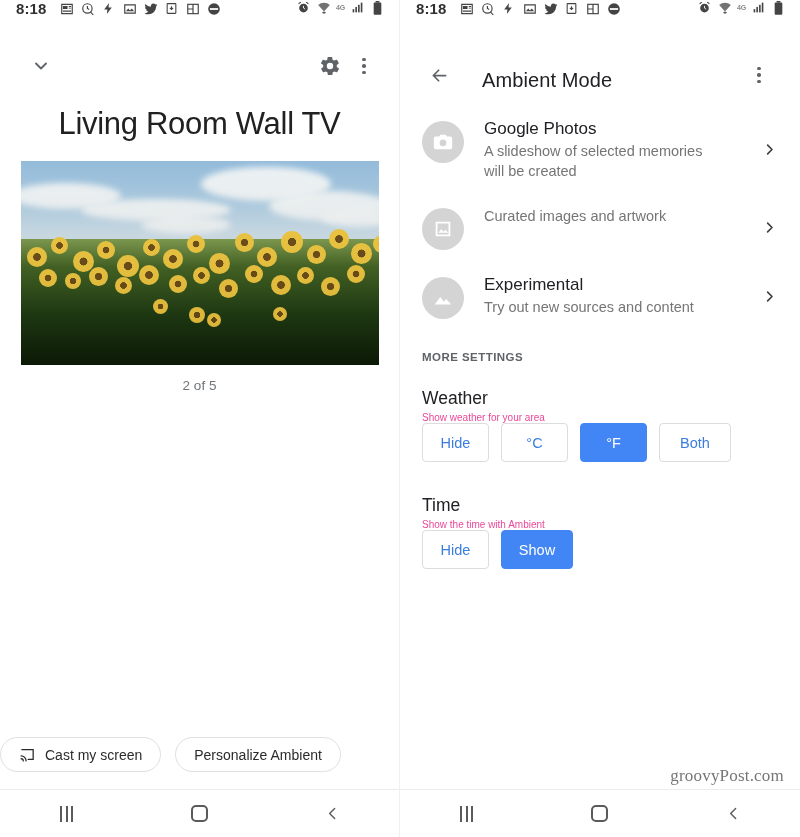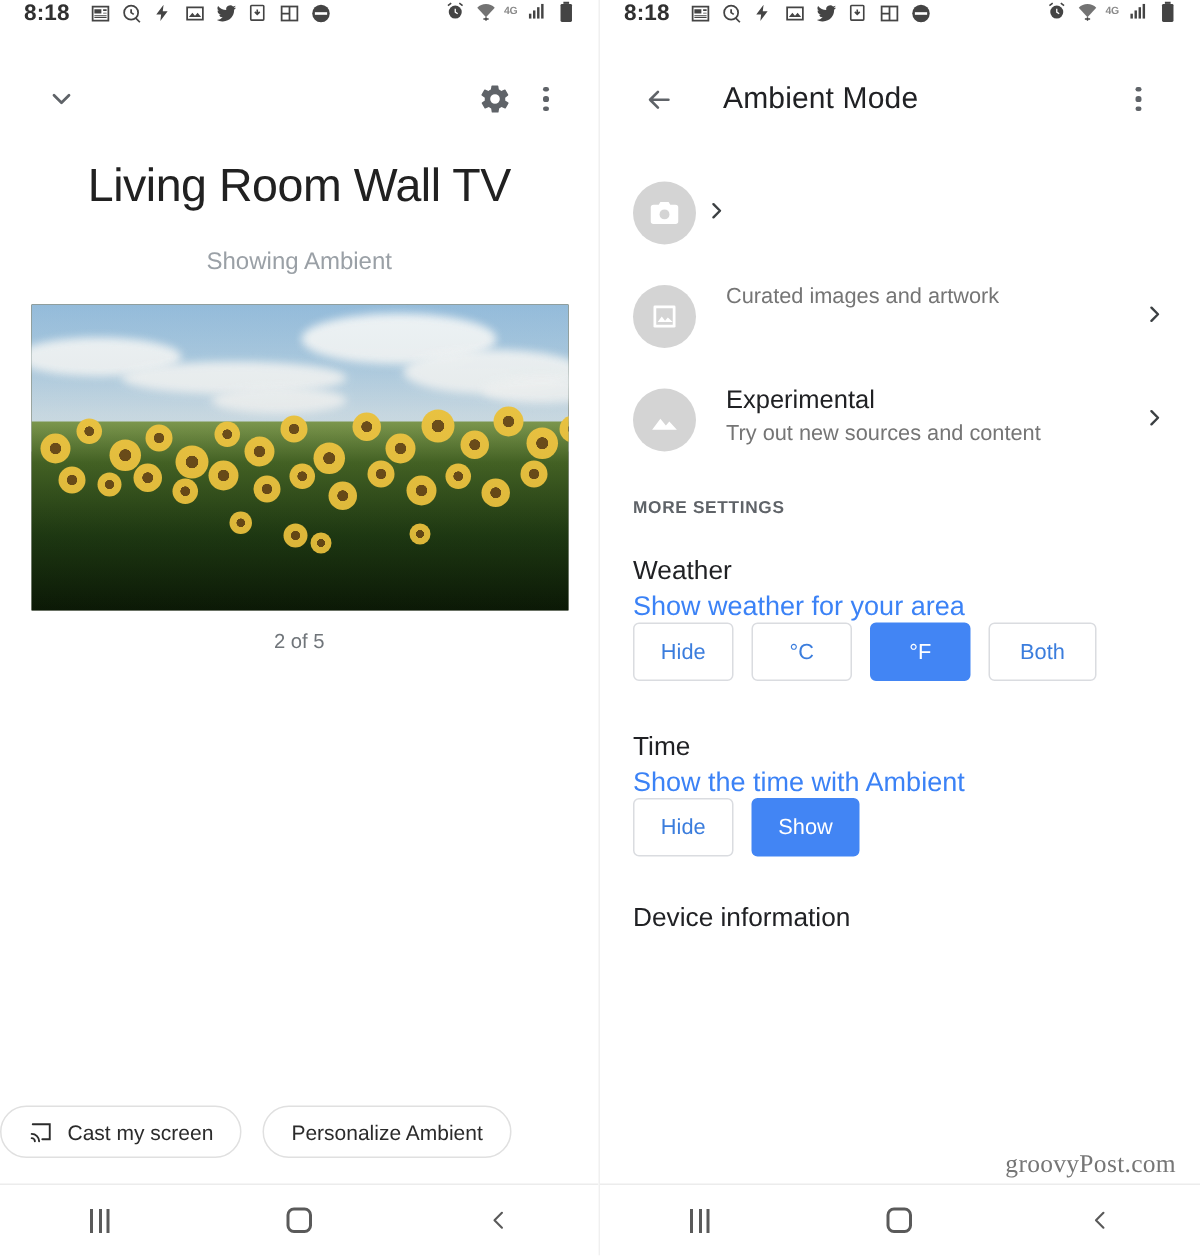--- a/index.html
+++ b/index.html
@@ -191,21 +191,21 @@
   .nav-recents i { width: 2px; height: 16px; background: #5a5a5a; display: block; }
   .nav-home {
     width: 17px; height: 17px;
     border: 2px solid #5a5a5a;
     border-radius: 5px;
   }
 
   
   .rp-topbar {
     height: 52px;
-    display: flex; align-items: center;
+    display: flex; align-items: flex-end;
     padding: 0 24px 0 22px;
     gap: 14px;
   }
   .rp-title {
     font-size: 20px;
     color: #202124;
     font-weight: 500;
     letter-spacing: .1px;
     flex: 1;
     margin-left: 12px;
@@ -257,22 +257,22 @@
     align-self: center;
   }
 
   .setting-block { padding: 0 22px; }
   .setting-title {
     font-size: 17.5px;
     color: #202124;
     margin-top: 2px;
   }
   .setting-sub {
-    font-size: 18px;
-    color: #3b82f6;
+    font-size: 10px;
+    color: #ec4899;
     margin-top: 3px;
   }
   .choice-row {
     display: flex;
     gap: 12px;
   }
   .choice {
     min-width: 67px;
     height: 39px;
     border: 1px solid #dadce0;
@@ -415,21 +415,20 @@
       <div class="icon-btn">
         <span class="dots">
             <i></i>
             <i></i>
             <i></i>
           </span>
       </div>
     </div>
 
     <div class="device-title">Living Room Wall TV</div>
-    <div class="device-status">Showing Ambient</div>
 
     <div class="photo-wrap">
       <div class="sky"></div>
       <div class="cloud" style="left:-10px;top:22px;width:110px;height:26px;"></div>
       <div class="cloud" style="left:60px;top:38px;width:150px;height:22px;"></div>
       <div class="cloud" style="left:180px;top:6px;width:130px;height:34px;"></div>
       <div class="cloud" style="left:248px;top:30px;width:120px;height:30px;"></div>
       <div class="cloud" style="left:120px;top:55px;width:90px;height:18px;"></div>
       <div class="cloud" style="left:300px;top:48px;width:80px;height:18px;"></div>
       <div class="field"></div>
@@ -609,20 +608,24 @@
 
     <div class="list">
 
       <div class="list-item">
         <span class="li-icon">
           <svg width="22" height="22" viewBox="0 0 24 24" fill="currentColor">
               <path d="M9 4l-1.2 2H4a2 2 0 0 0-2 2v10a2 2 0 0 0 2 2h16a2 2 0 0 0 2-2V8a2 2 0 0 0-2-2h-3.8L15 4z"></path>
               <circle cx="12" cy="13" r="3.6" fill="#d4d4d4"></circle>
             </svg>
         </span>
+        <div class="li-body">
+          <div class="li-title">Google Photos</div>
+          <div class="li-sub">A slideshow of selected memories will be created</div>
+        </div>
         <span class="li-chev">
           <svg width="15" height="15" viewBox="0 0 24 24" fill="none" stroke="currentColor" stroke-width="2.6" stroke-linecap="round" stroke-linejoin="round">
               <path d="M9 5l7 7-7 7"></path>
             </svg>
         </span>
       </div>
 
       <div class="list-item">
         <span class="li-icon">
           <svg width="22" height="22" viewBox="0 0 24 24" fill="currentColor">
@@ -674,21 +677,20 @@
 
     <div class="setting-block" style="margin-top:33px;">
       <div class="setting-title">Time</div>
       <div class="setting-sub">Show the time with Ambient</div>
       <div class="choice-row">
         <div class="choice">Hide</div>
         <div class="choice selected wide">Show</div>
       </div>
     </div>
 
-    <div class="device-info-title">Device information</div>
 
     <div class="watermark">groovyPost.com</div>
 
     <div class="navbar">
       <div class="nav-btn">
         <span class="nav-recents">
             <i></i>
             <i></i>
             <i></i>
           </span>

